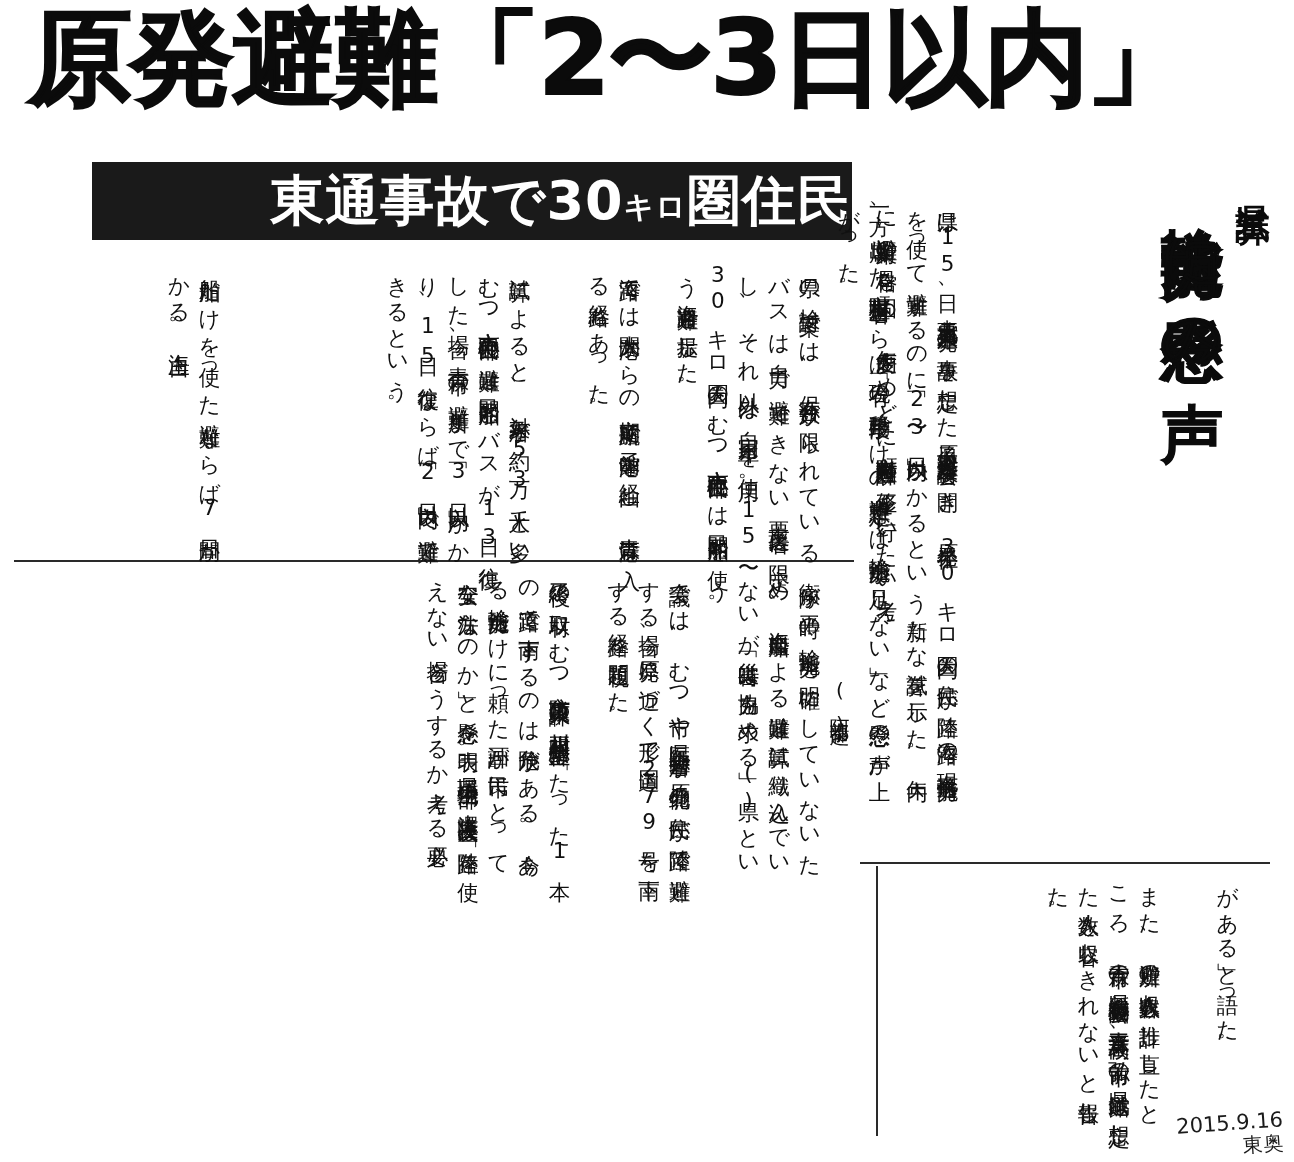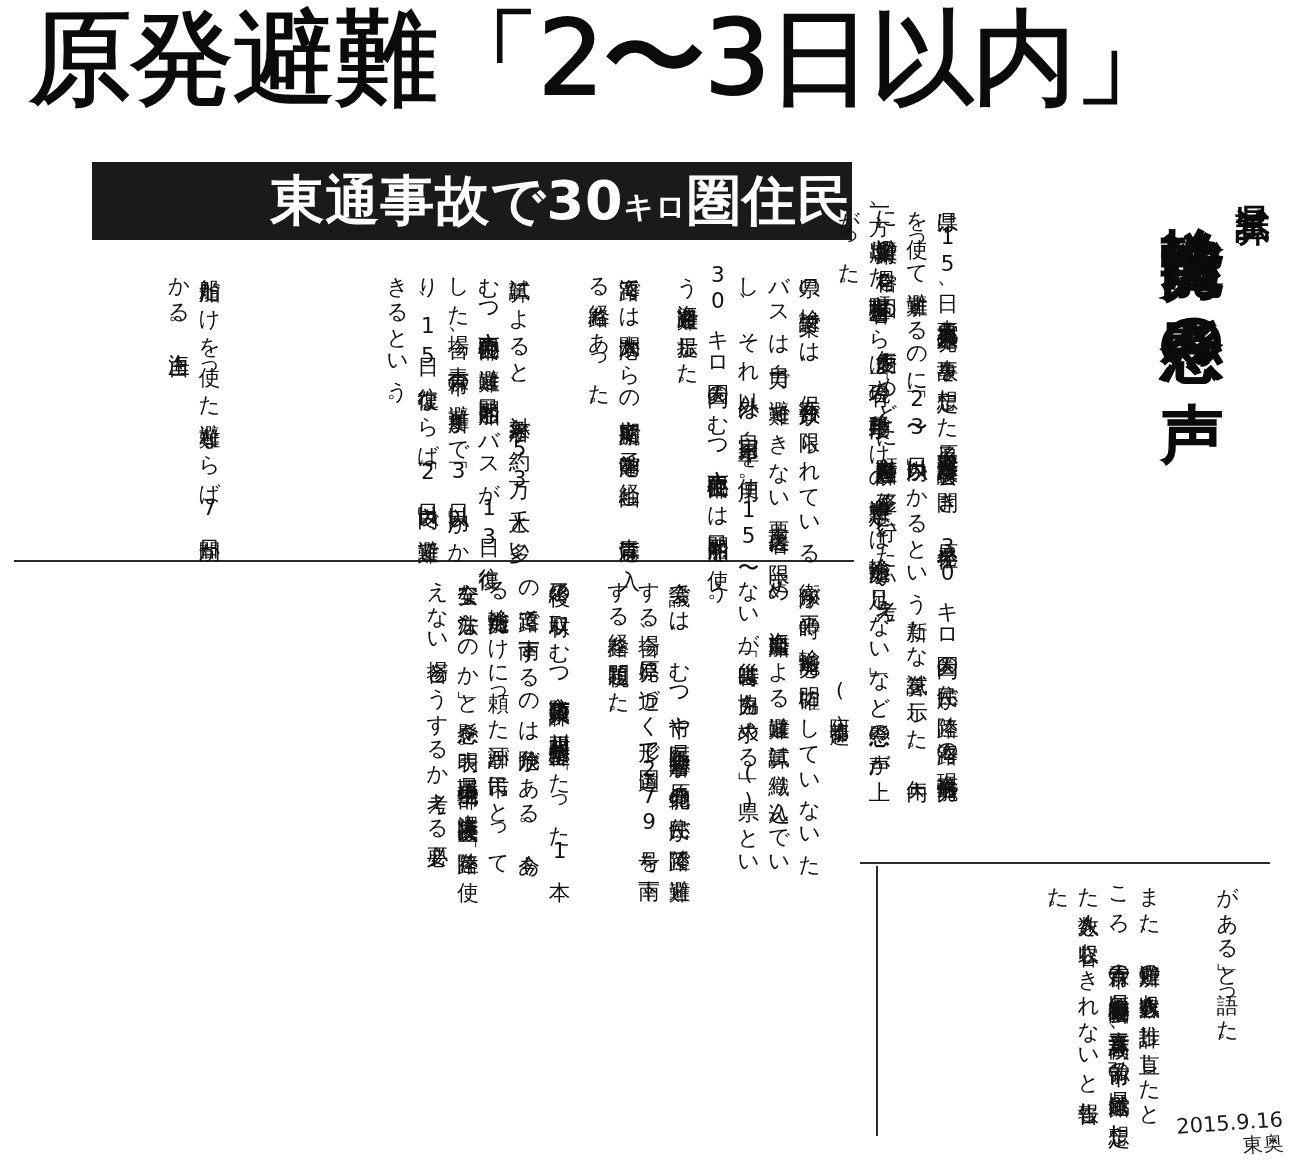--- a/index.html
+++ b/index.html
@@ -17,21 +17,21 @@
   }
 
   
   .headline-main {
     position: absolute;
     left: 28px;
     top: 6px;
     width: 1240px;
     font-size: 104px;
     line-height: 1.0;
-    font-weight: 400;
+    font-weight: 700;
     letter-spacing: -2px;
     color: #0b0b0b;
     white-space: nowrap;
     -webkit-text-stroke: 2px #0b0b0b;
   }
 
   .headline-sub {
     position: absolute;
     left: 82px;
     top: 162px;

